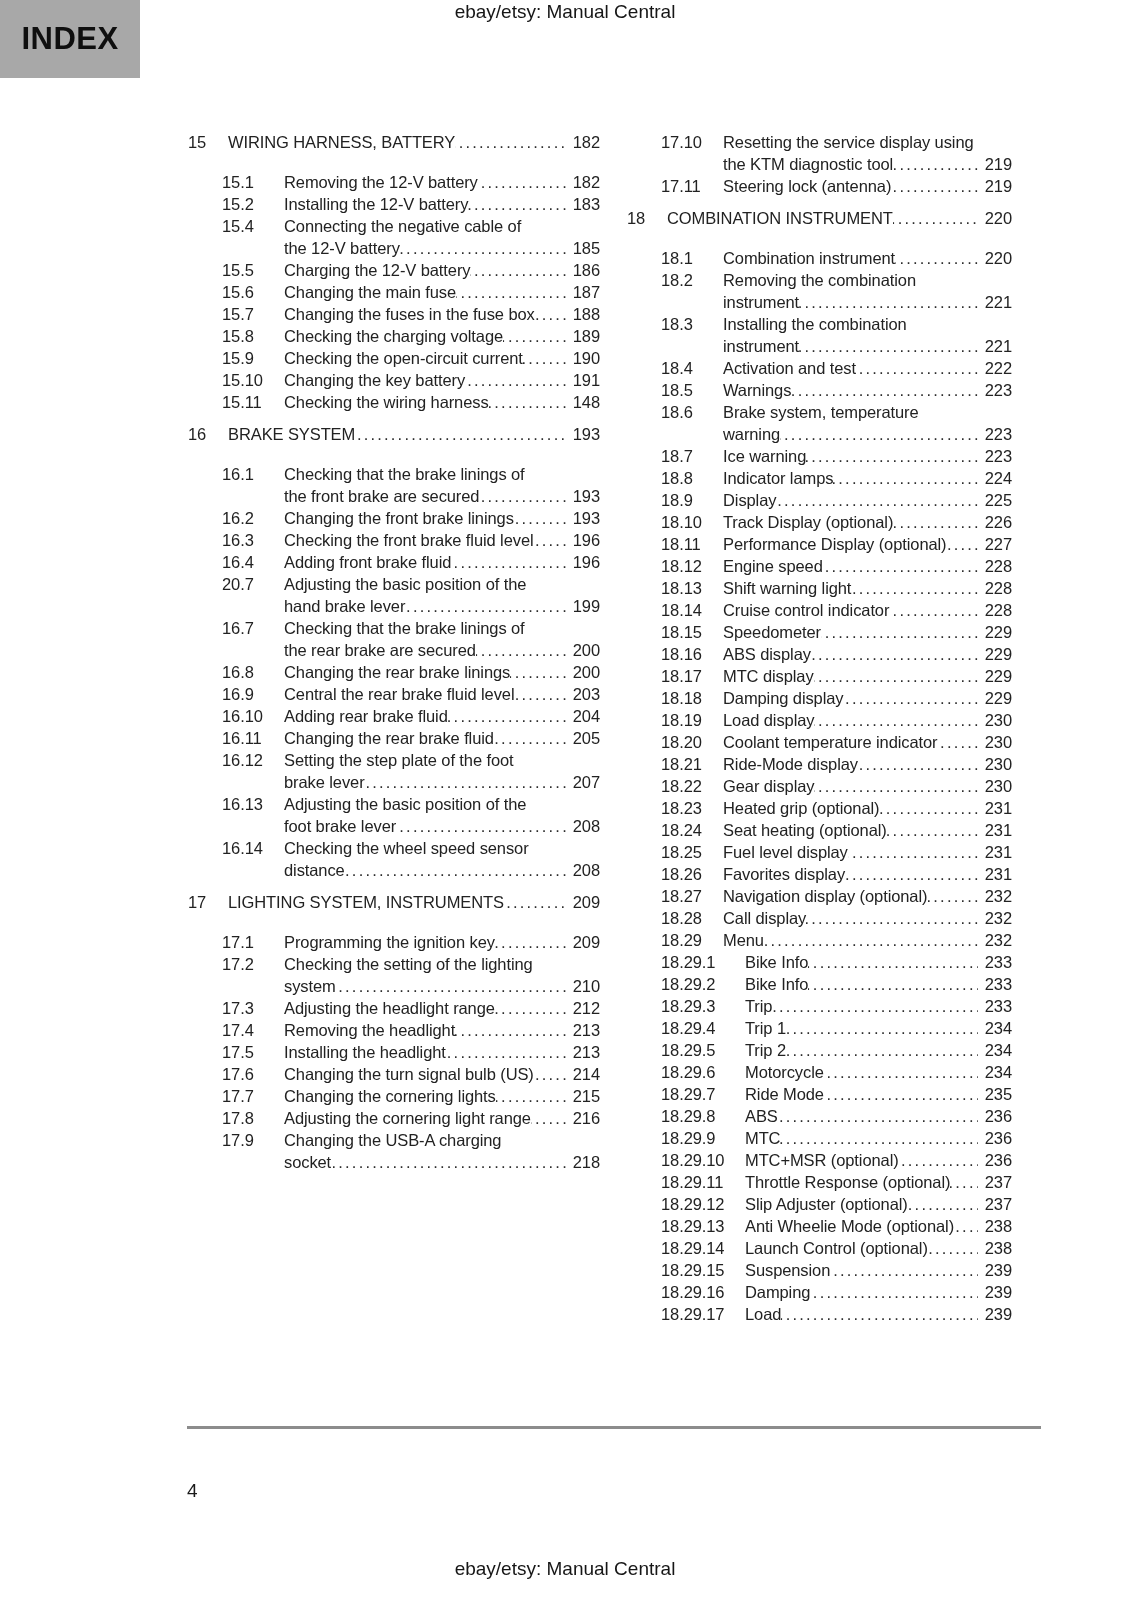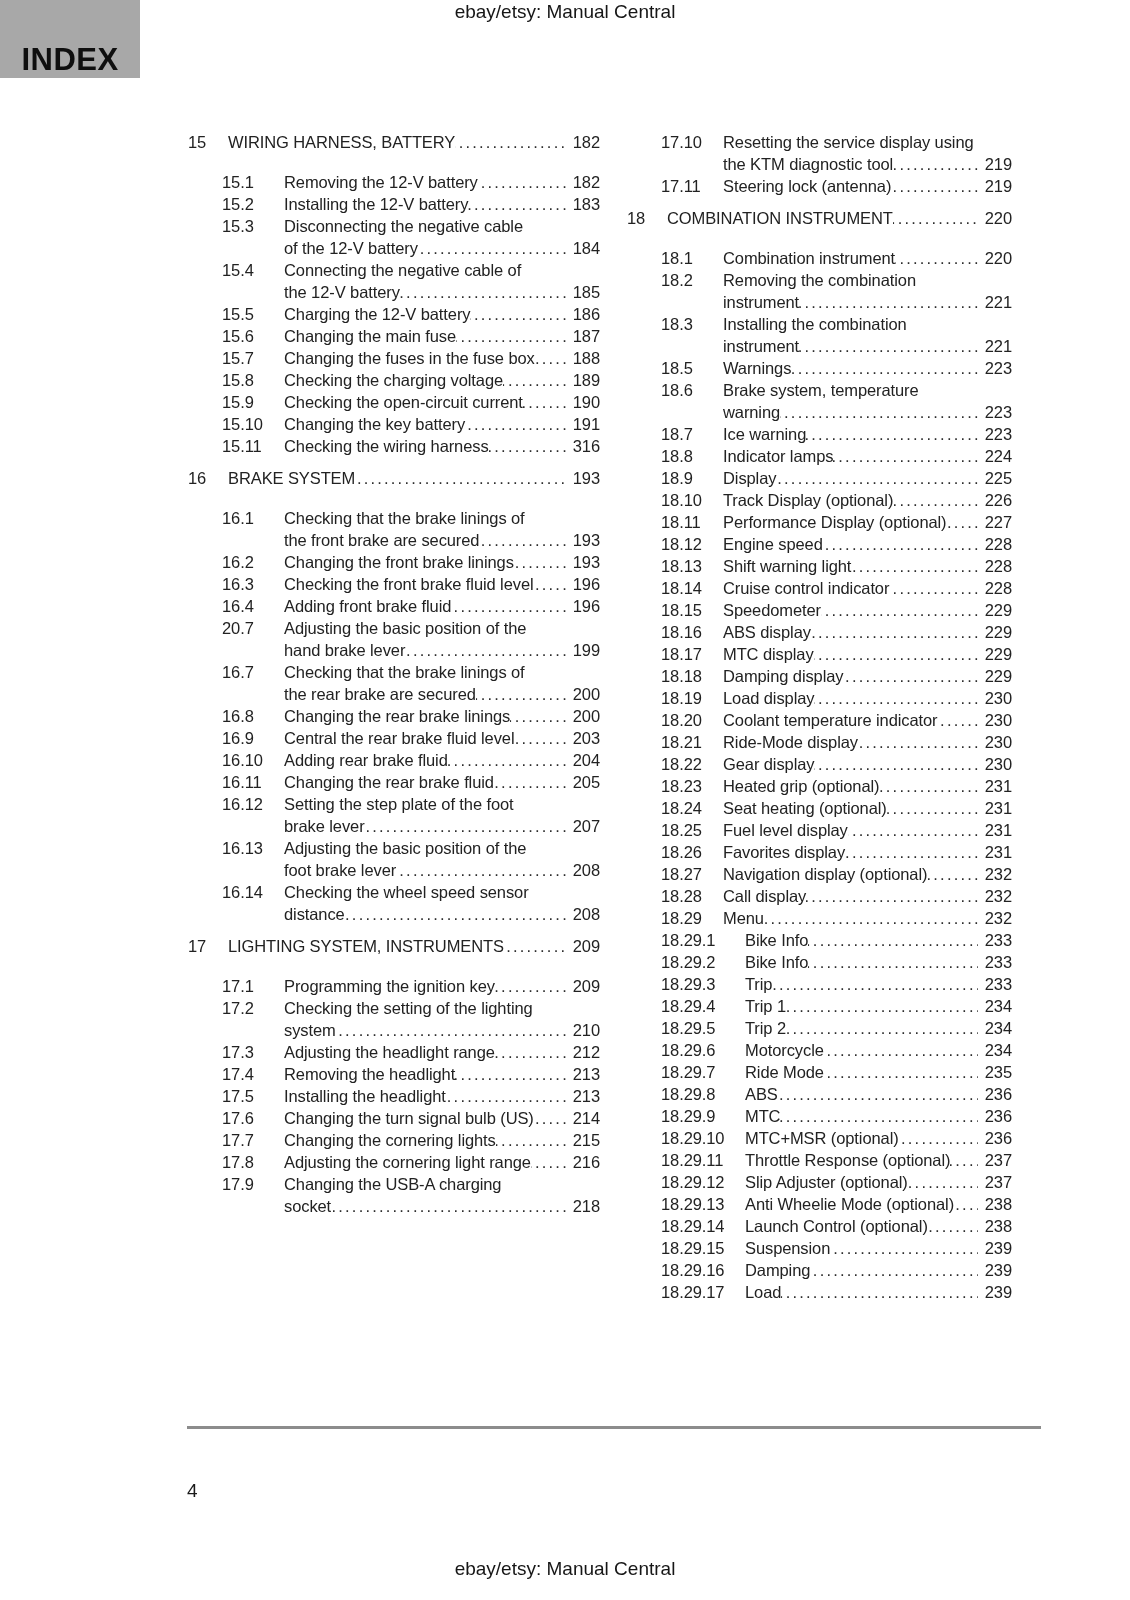--- a/index.html
+++ b/index.html
@@ -10,21 +10,21 @@
     background: #ffffff;
     font-family: "Liberation Sans", sans-serif;
     color: var(--text, #222222);
     overflow: hidden;
   }
   .index-box {
     position: absolute;
     left: 0; top: 0;
     width: 140px; height: 78px;
     background: var(--index-bg, #a8a8a8);
-    display: flex; align-items: flex-end; justify-content: center;
+    display: flex; align-items: center; justify-content: center;
   }
   .index-box .index-label {
     font-size: 31px;
     font-weight: 700;
     letter-spacing: 0.5px;
     color: #0f0f0f;
   }
   .header-title {
     position: absolute;
     top: 1px; left: 0; width: 100%;
@@ -111,24 +111,20 @@
         </div>
         <div class="toc-row level-entry">
           <span class="num">15.1</span>
           <span class="mid"><span class="dotbg"></span><span class="t">Removing the 12-V battery</span><span class="pg">182</span></span>
         </div>
         <div class="toc-row level-entry">
           <span class="num">15.2</span>
           <span class="mid"><span class="dotbg"></span><span class="t">Installing the 12-V battery</span><span class="pg">183</span></span>
         </div>
         <div class="toc-row level-entry">
-          <span class="num">15.3</span>
-          <span class="mid"><span class="dotbg"></span><span class="t">Disconnecting the negative cable of the 12-V battery</span><span class="pg">184</span></span>
-        </div>
-        <div class="toc-row level-entry">
           <span class="num">15.4</span>
           <span class="mid"><span class="dotbg"></span><span class="t">Connecting the negative cable of the 12-V battery</span><span class="pg">185</span></span>
         </div>
         <div class="toc-row level-entry">
           <span class="num">15.5</span>
           <span class="mid"><span class="dotbg"></span><span class="t">Charging the 12-V battery</span><span class="pg">186</span></span>
         </div>
         <div class="toc-row level-entry">
           <span class="num">15.6</span>
           <span class="mid"><span class="dotbg"></span><span class="t">Changing the main fuse</span><span class="pg">187</span></span>
@@ -144,21 +140,21 @@
         <div class="toc-row level-entry">
           <span class="num">15.9</span>
           <span class="mid"><span class="dotbg"></span><span class="t">Checking the open-circuit current</span><span class="pg">190</span></span>
         </div>
         <div class="toc-row level-entry">
           <span class="num">15.10</span>
           <span class="mid"><span class="dotbg"></span><span class="t">Changing the key battery</span><span class="pg">191</span></span>
         </div>
         <div class="toc-row level-entry">
           <span class="num">15.11</span>
-          <span class="mid"><span class="dotbg"></span><span class="t">Checking the wiring harness</span><span class="pg">316</span></span>
+          <span class="mid"><span class="dotbg"></span><span class="t">Checking the wiring harness</span><span class="pg">148</span></span>
         </div>
         <div class="toc-row level-section">
           <span class="num">16</span>
           <span class="mid"><span class="dotbg"></span><span class="t">BRAKE SYSTEM</span><span class="pg">193</span></span>
         </div>
         <div class="toc-row level-entry">
           <span class="num">16.1</span>
           <span class="mid"><span class="dotbg"></span><span class="t">Checking that the brake linings of the front brake are secured</span><span class="pg">193</span></span>
         </div>
         <div class="toc-row level-entry">
@@ -267,20 +263,24 @@
           <span class="num">18.1</span>
           <span class="mid"><span class="dotbg"></span><span class="t">Combination instrument</span><span class="pg">220</span></span>
         </div>
         <div class="toc-row level-entry">
           <span class="num">18.2</span>
           <span class="mid"><span class="dotbg"></span><span class="t">Removing the combination instrument</span><span class="pg">221</span></span>
         </div>
         <div class="toc-row level-entry">
           <span class="num">18.3</span>
           <span class="mid"><span class="dotbg"></span><span class="t">Installing the combination instrument</span><span class="pg">221</span></span>
+        </div>
+        <div class="toc-row level-entry">
+          <span class="num">18.4</span>
+          <span class="mid"><span class="dotbg"></span><span class="t">Activation and test</span><span class="pg">222</span></span>
         </div>
         <div class="toc-row level-entry">
           <span class="num">18.5</span>
           <span class="mid"><span class="dotbg"></span><span class="t">Warnings</span><span class="pg">223</span></span>
         </div>
         <div class="toc-row level-entry">
           <span class="num">18.6</span>
           <span class="mid"><span class="dotbg"></span><span class="t">Brake system, temperature warning</span><span class="pg">223</span></span>
         </div>
         <div class="toc-row level-entry">

